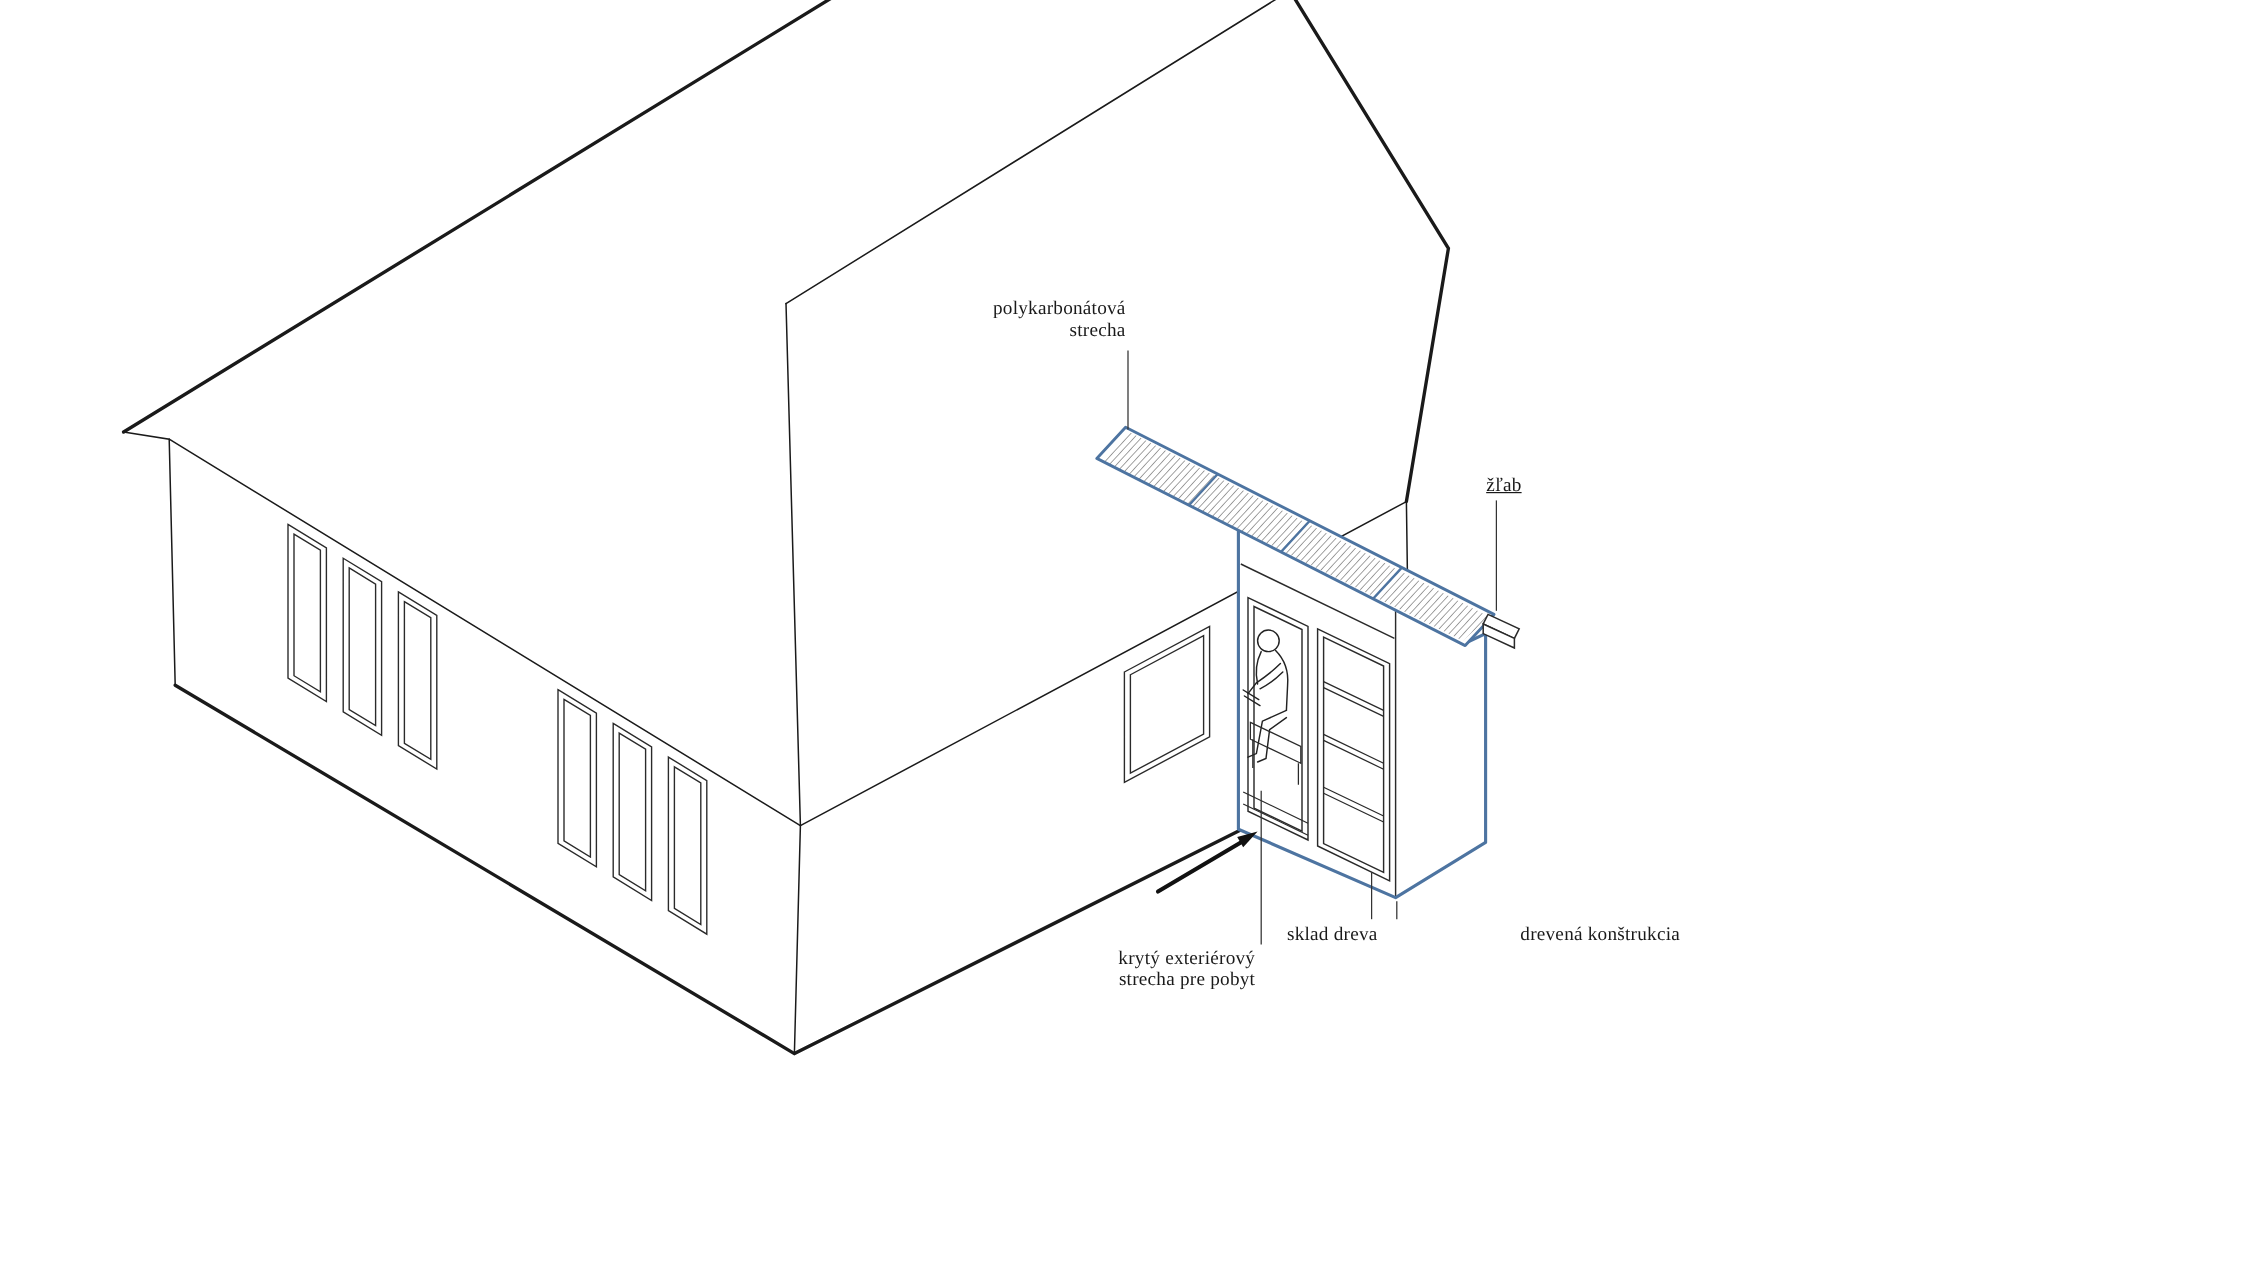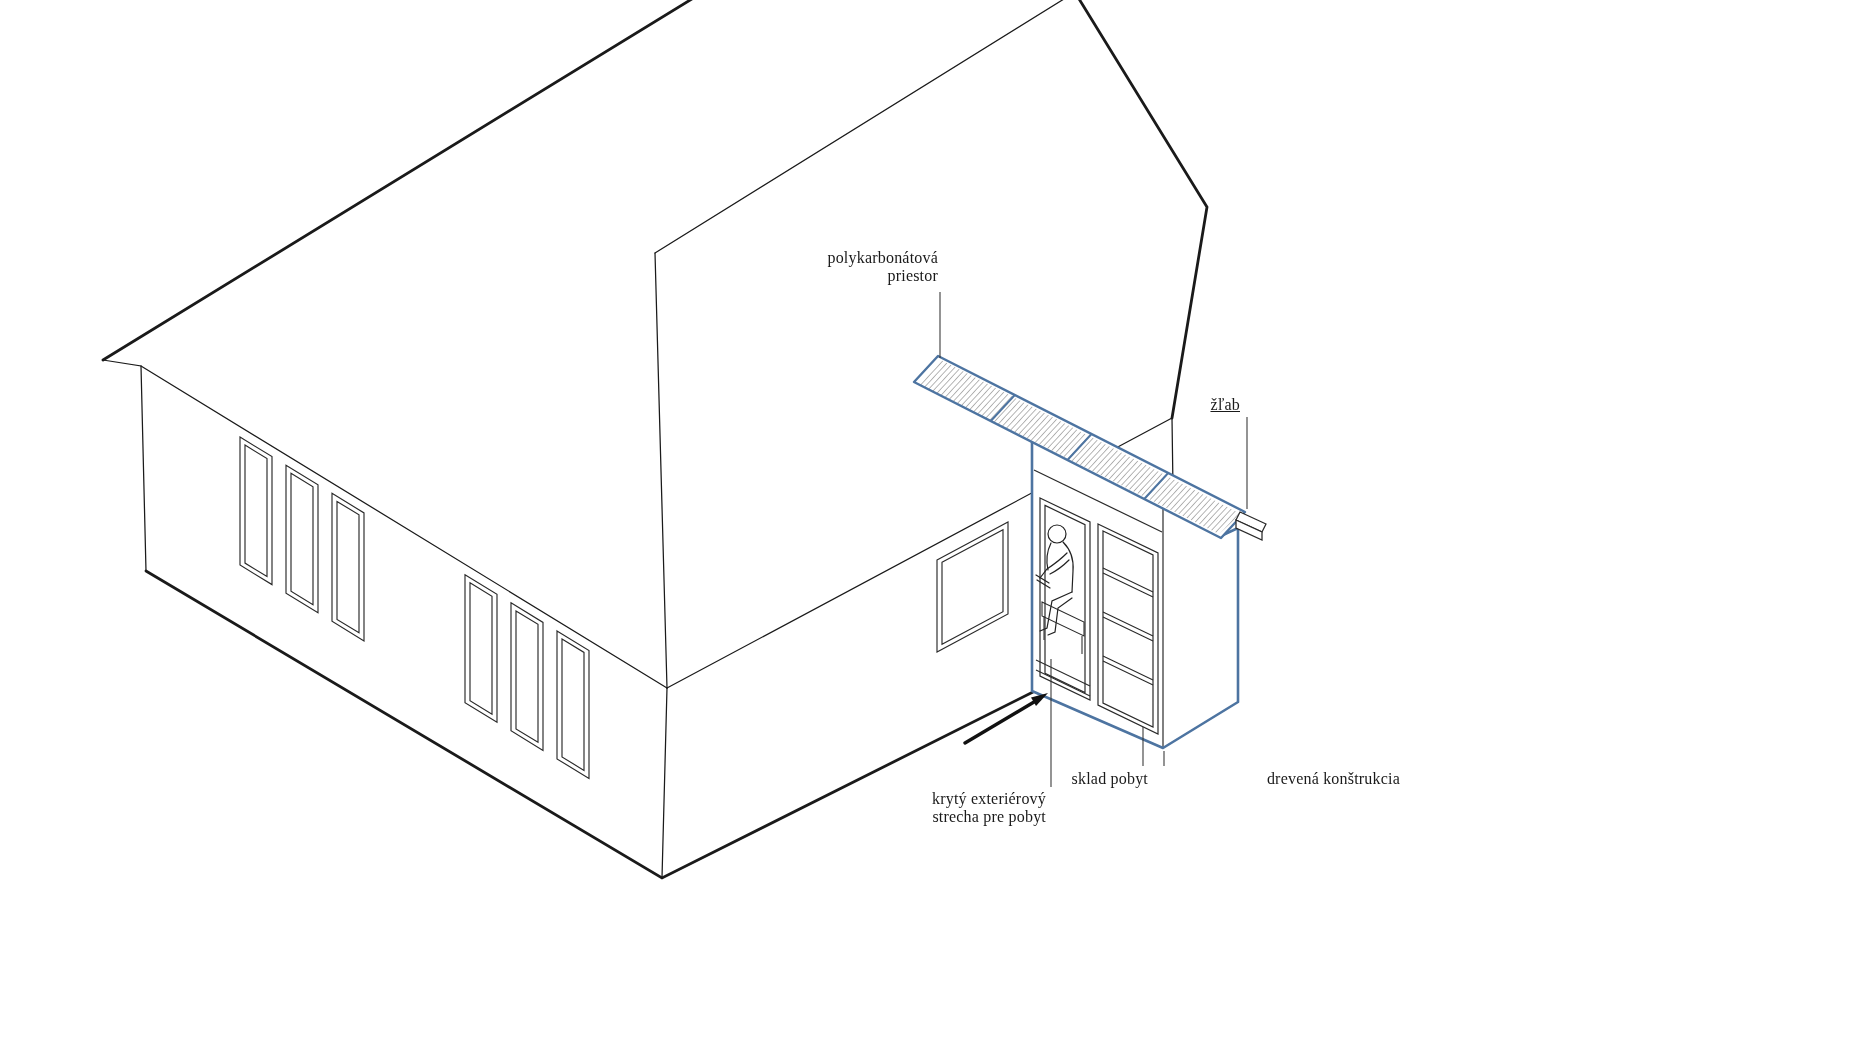--- a/index.html
+++ b/index.html
@@ -127,29 +127,29 @@
       <path d="M940,292 L940,358"></path>
       <path d="M1247,417 L1247,509"></path>
       <path d="M1143,727 L1143,766"></path>
       <path d="M1164,751 L1164,766"></path>
       <path d="M1051,659 L1051,787"></path>
     </g>
   </svg>
 
   <div class="lbl r" style="left:738px;top:249px;width:200px;">
     <span>polykarbonátová</span><br>
-    <span>priestor</span>
+    <span>strecha</span>
   </div>
 
-  <div class="lbl r" style="left:1140px;top:396px;width:100px;text-decoration:underline;">
+  <div class="lbl r" style="left:1168px;top:396px;width:100px;text-decoration:underline;">
     <span>žľab</span>
   </div>
 
   <div class="lbl r" style="left:1000px;top:770px;width:148px;">
-    <span>sklad pobyt</span>
+    <span>sklad dreva</span>
   </div>
 
   <div class="lbl l" style="left:1180px;top:770px;width:220px;">
     <span>drevená konštrukcia</span>
   </div>
 
   <div class="lbl r" style="left:846px;top:790px;width:200px;">
     <span>krytý exteriérový</span><br>
     <span>strecha pre pobyt</span>
   </div>

